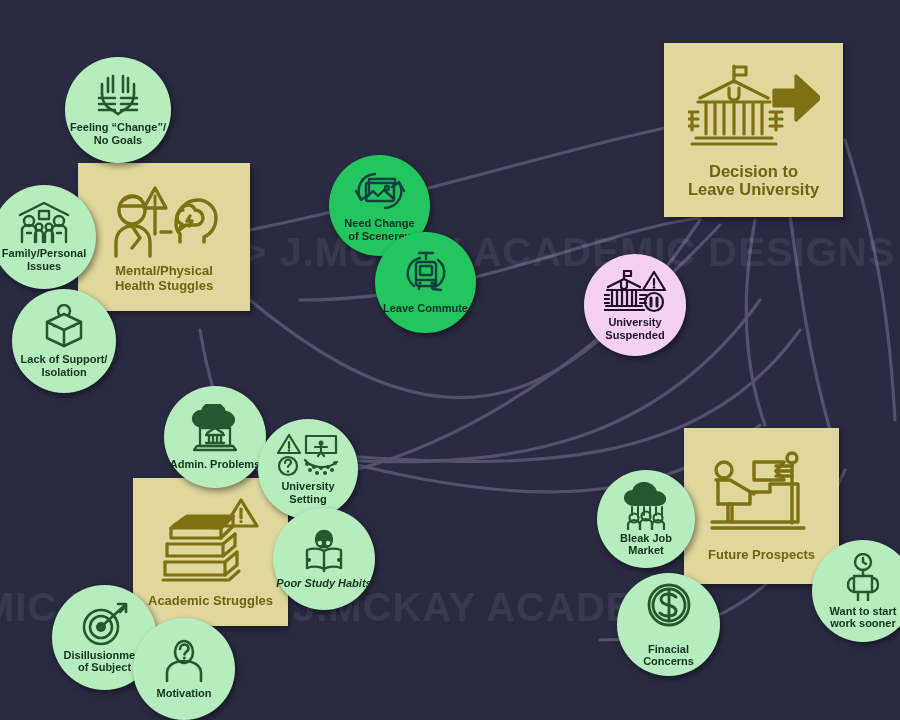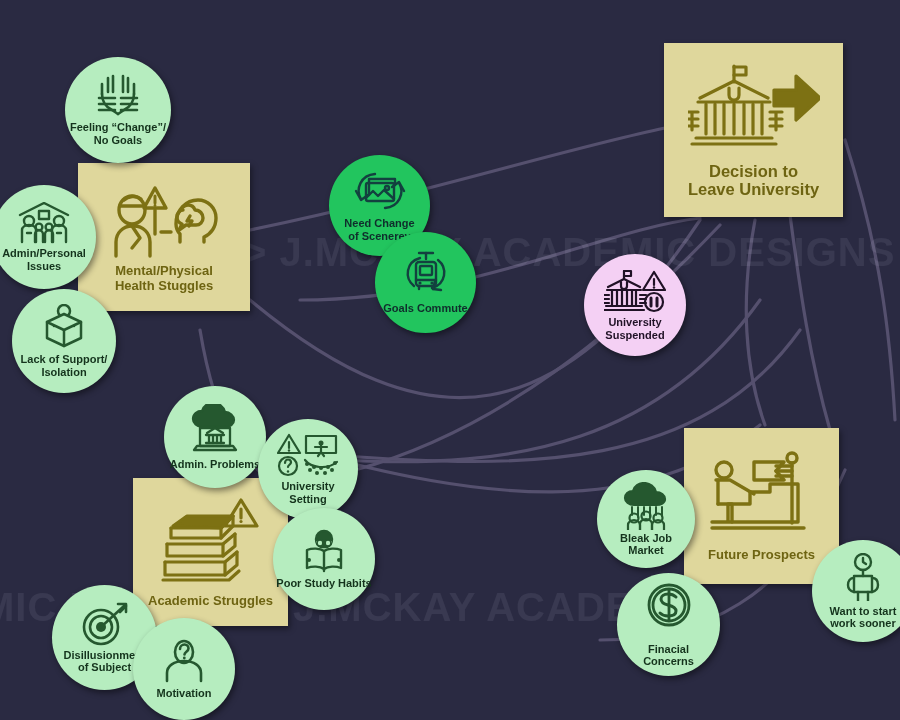--- a/index.html
+++ b/index.html
@@ -214,21 +214,21 @@
         <path d="M5 40 v-12 c0-3 3-5 7-5 c4 0 7 2 7 5 v12"></path>
         <circle cx="42" cy="19" r="5"></circle>
         <path d="M35 40 v-12 c0-3 3-5 7-5 c4 0 7 2 7 5 v12"></path>
         <circle cx="22" cy="25" r="3.4"></circle>
         <path d="M18 40 v-8 c0-2 2-4 4-4 c2 0 4 2 4 4 v8"></path>
         <circle cx="32" cy="25" r="3.4"></circle>
         <path d="M28 40 v-8 c0-2 2-4 4-4 c2 0 4 2 4 4 v8"></path>
         <path d="M12 31 h-2 M12 31 h2 M42 31 h-2 M42 31 h2"></path>
       </svg>
     </div>
-    <div class="lbl lbl-11" style="white-space:pre-line;margin-top:3px;">Admin/Personal
+    <div class="lbl lbl-11" style="white-space:pre-line;margin-top:3px;">Family/Personal
 Issues</div>
   </div>
 
   <div class="node circ green" style="left:12px;top:289px;width:104px;height:104px;">
     <div class="glyph">
       <svg width="46" height="46" viewBox="0 0 46 46" fill="none" stroke="#25582f" stroke-width="2.5" stroke-linejoin="round" stroke-linecap="round">
         <circle cx="23" cy="7" r="6"></circle>
         <path d="M13 22 c0-6 4-9 10-9 c6 0 10 3 10 9"></path>
         <path d="M6 18 L23 26 L40 18 L23 10 Z" fill="#b6edbf"></path>
         <path d="M6 18 v16 L23 42 L40 34 V18"></path>
@@ -265,21 +265,21 @@
         <path d="M36 10 C46 18 44 34 30 38"></path>
         <path d="M33 31 L31 39 L39 40"></path>
         <rect x="14" y="12" width="20" height="24" rx="3"></rect>
         <rect x="18" y="16" width="12" height="9" rx="1"></rect>
         <path d="M14 30 h20"></path>
         <circle cx="18" cy="33" r="1.6" fill="#13413f" stroke="none"></circle>
         <circle cx="30" cy="33" r="1.6" fill="#13413f" stroke="none"></circle>
         <path d="M17 36 v3 M31 36 v3"></path>
       </svg>
     </div>
-    <div class="lbl lbl-11" style="white-space:pre-line;margin-top:6px;">Goals Commute</div>
+    <div class="lbl lbl-11" style="white-space:pre-line;margin-top:6px;">Leave Commute</div>
   </div>
 
   <div class="node circ pink" style="left:584px;top:254px;width:102px;height:102px;">
     <div class="glyph">
       <svg width="62" height="44" viewBox="0 0 62 44" fill="none" stroke="#201226" stroke-width="2.2" stroke-linejoin="round" stroke-linecap="round">
         <path d="M20 2 v8"></path>
         <path d="M20 2 h7 v5 h-7"></path>
         <path d="M4 18 L20 10 L36 18"></path>
         <path d="M3 21 h34"></path>
         <path d="M17 13 v4 c0 2 1 3 3 3 c2 0 3-1 3-3 v-4"></path>
@@ -359,21 +359,21 @@
         <circle cx="20" cy="14" r="3" fill="#b6edbf" stroke="#25582f" stroke-width="1.6"></circle>
         <circle cx="28" cy="14" r="3" fill="#b6edbf" stroke="#25582f" stroke-width="1.6"></circle>
         <path d="M23 14 h2"></path>
 
         <path d="M24 22 C20 19 12 19 7 21 v18 c5-2 13-2 17 1 c4-3 12-3 17-1 V21 c-5-2 -13-2 -17 1 z"></path>
         <path d="M24 22 v20"></path>
         <circle cx="9" cy="31" r="2" fill="#25582f" stroke="none"></circle>
         <circle cx="39" cy="31" r="2" fill="#25582f" stroke="none"></circle>
       </svg>
     </div>
-    <div class="lbl lbl-11" style="margin-top:4px;">Poor Study Habits</div>
+    <div class="lbl lbl-11" style="margin-top:4px;font-style:italic;">Poor Study Habits</div>
   </div>
 
   <div class="node circ green" style="left:52px;top:585px;width:105px;height:105px;">
     <div class="glyph">
       <svg width="50" height="44" viewBox="0 0 50 44" fill="none" stroke="#25582f" stroke-width="2.6" stroke-linejoin="round" stroke-linecap="round">
         <circle cx="21" cy="25" r="17"></circle>
         <circle cx="21" cy="25" r="11"></circle>
         <circle cx="21" cy="25" r="5" fill="#25582f" stroke="none"></circle>
         <path d="M21 25 L44 4"></path>
         <path d="M38 2 l8 0 l0 8"></path>

